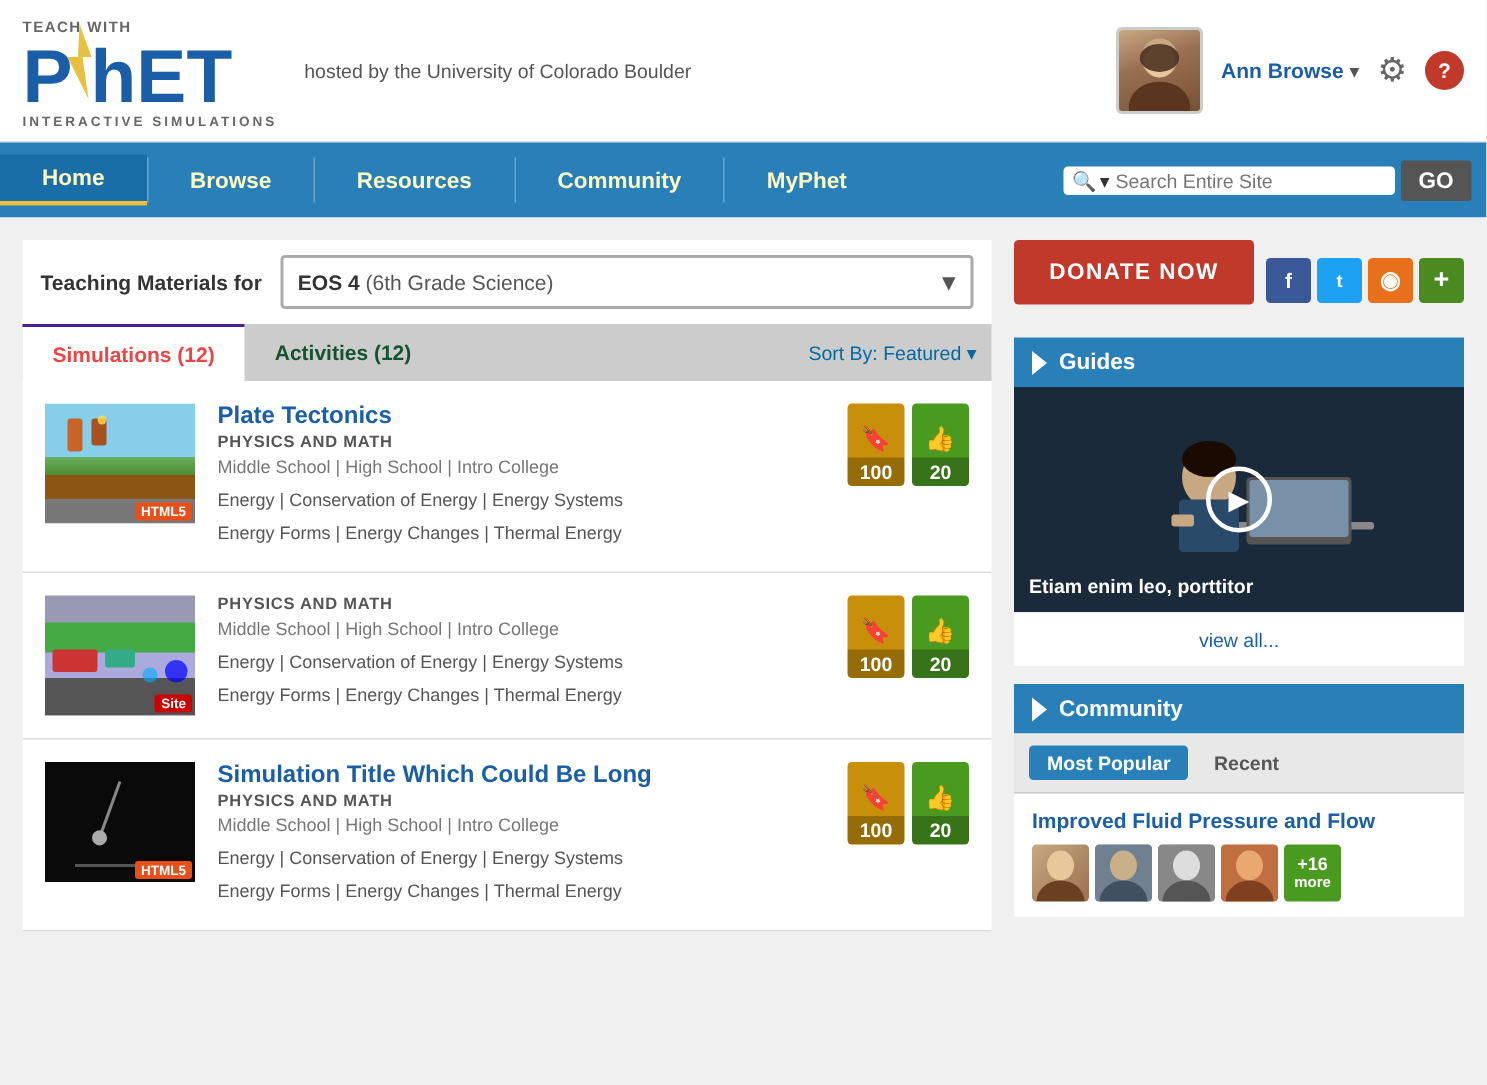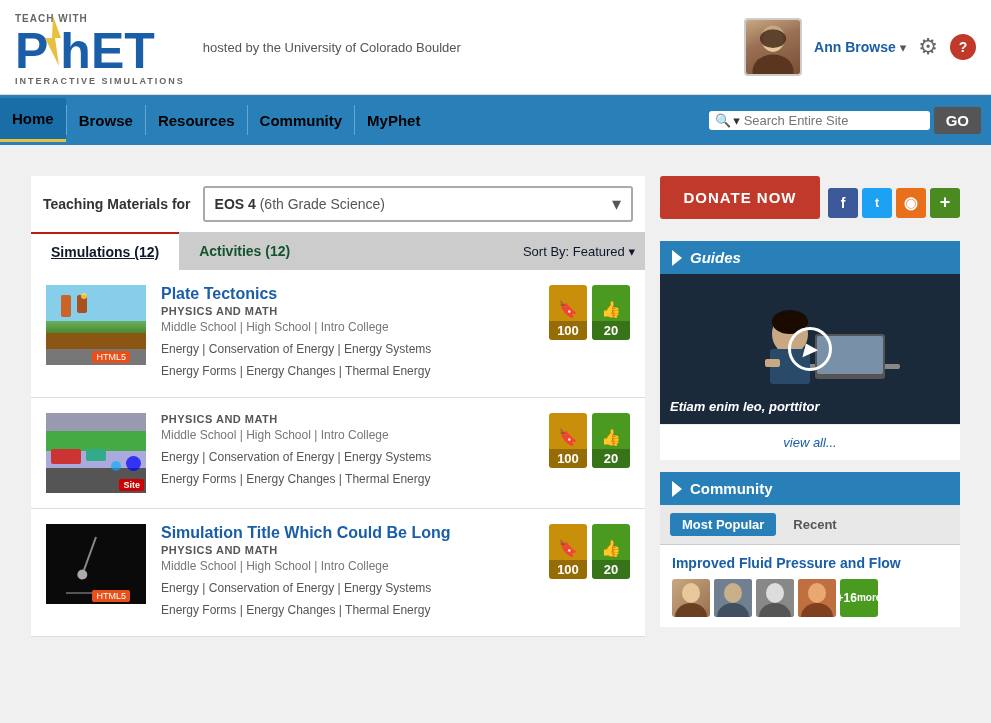--- a/index.html
+++ b/index.html
@@ -19,25 +19,25 @@
 
     
     #nav-bar {
       background: #2980b9;
       display: flex;
       align-items: center;
       height: 50px;
       padding: 0;
     }
     .nav-item {
-      color: #000000;
+      color: #fef9c3;
       font-size: 15px;
       font-weight: bold;
-      padding: 0 12px;
-      height: 44px;
+      padding: 0 28px;
+      height: 34px;
       display: flex;
       align-items: center;
       cursor: pointer;
       white-space: nowrap;
     }
     .nav-item.active { background: #1a6ea8; border-bottom: 3px solid #e8c040; }
     #search-area {
       margin-left: auto;
       display: flex;
       align-items: center;
@@ -77,21 +77,21 @@
       font-weight: bold;
       cursor: pointer;
       border-radius: 2px;
       font-size: 13px;
     }
 
     
     #content-area {
       display: flex;
       gap: 15px;
-      padding: 31px;
+      padding: 15px;
       background: #f0f0f0;
     }
 
     
     #main-col { flex: 1; min-width: 0; }
 
     
     #filter-bar {
       display: flex;
       align-items: center;
@@ -110,23 +110,22 @@
     }
     .tab {
       padding: 10px 20px;
       font-size: 14px;
       font-weight: bold;
       cursor: pointer;
       color: #14532d;
     }
     .tab.active {
       background: white;
-      color: #0f172a;
-      border-top: 2px solid #b91c1c;
-      text-decoration: underline;
+      color: #ef4444;
+      border-top: 2px solid #4c1d95;
     }
     #sort-area {
       margin-left: auto;
       padding-right: 10px;
       font-size: 13px;
       color: #333;
     }
 
     
     #sim-list { background: white; }
@@ -141,25 +140,25 @@
       width: 100px;
       height: 80px;
       background: #ccc;
       flex-shrink: 0;
       position: relative;
       overflow: hidden;
     }
     .html5-badge {
       position: absolute;
       bottom: 2px;
-      right: 16px;
+      right: 2px;
       background: #e8501a;
       color: white;
       font-size: 9px;
-      font-weight: normal;
+      font-weight: bold;
       padding: 1px 4px;
       border-radius: 2px;
     }
     .java-badge {
       position: absolute;
       bottom: 2px;
       right: 2px;
       background: #c00;
       color: white;
       font-size: 9px;
@@ -252,21 +251,20 @@
     }
     .fb { background: #3b5998; }
     .tw { background: #1da1f2; }
     .rss { background: #e8701a; }
     .plus { background: #4a8a20; }
 
     
     #guides-section {
       background: white;
       margin-bottom: 15px;
-      font-style: italic;
     }
     .section-header {
       background: #2980b9;
       color: white;
       font-size: 15px;
       font-weight: bold;
       padding: 8px 12px;
       display: flex;
       align-items: center;
       gap: 8px;
@@ -351,20 +349,21 @@
     .avatar-4 { background: linear-gradient(135deg, #c08050, #906030); }
     .more-avatar {
       width: 38px; height: 38px; border-radius: 3px;
       background: #4a9a20;
       color: white;
       display: flex; align-items: center; justify-content: center;
       font-size: 11px;
       font-weight: bold;
       text-align: center;
       line-height: 1.2;
+      flex-direction: column;
     }
     .nav-divider { width: 1px; height: 30px; background: rgba(255,255,255,0.3); }
   </style>
 </head>
 <body>
 
 <div id="top-bar">
   <div id="logo-wrapper" style="position:relative; margin-top:5px;">
     <div style="font-size:10px; color:#666; letter-spacing:1px; font-weight:bold; margin-bottom:0px;">TEACH WITH</div>
     <div style="display:flex; align-items:flex-end; line-height:1;">
@@ -426,21 +425,21 @@
       <span style="font-size:14px; font-weight:bold; color:#333;">Teaching Materials for</span>
       <div style="border:2px solid #aaa; border-radius:3px; padding:5px 10px; font-size:14px; color:#333; background:white; flex:1; display:flex; align-items:center; justify-content:space-between; cursor:pointer;">
         <span><span style="font-weight:bold;">EOS 4</span> <span style="color:#555;">(6th Grade Science)</span></span>
         <span style="font-size:18px; color:#555;">▾</span>
       </div>
     </div>
 
     <div id="tabs-row" style="display:flex; align-items:center; background:#ccc;">
       <div class="tab active">Simulations (12)</div>
       <div class="tab">Activities (12)</div>
-      <div id="sort-area" style="margin-left:auto; padding-right:10px; font-size:13px; color:#0f172a; cursor:pointer;">
+      <div id="sort-area" style="margin-left:auto; padding-right:10px; font-size:13px; color:#0369a1; cursor:pointer;">
         <span>Sort By: Featured</span> <span>▾</span>
       </div>
     </div>
 
     <div id="sim-list">
 
       <div class="sim-item">
         <div class="sim-thumb">
           <div style="width:100%; height:100%; background:linear-gradient(180deg, #87CEEB 0%, #87CEEB 45%, #6aaf60 45%, #4a8a30 60%, #8B5513 60%, #8B5513 80%, #777 80%);">
             <div style="position:absolute; top:10px; left:15px; display:flex; gap:6px;">

